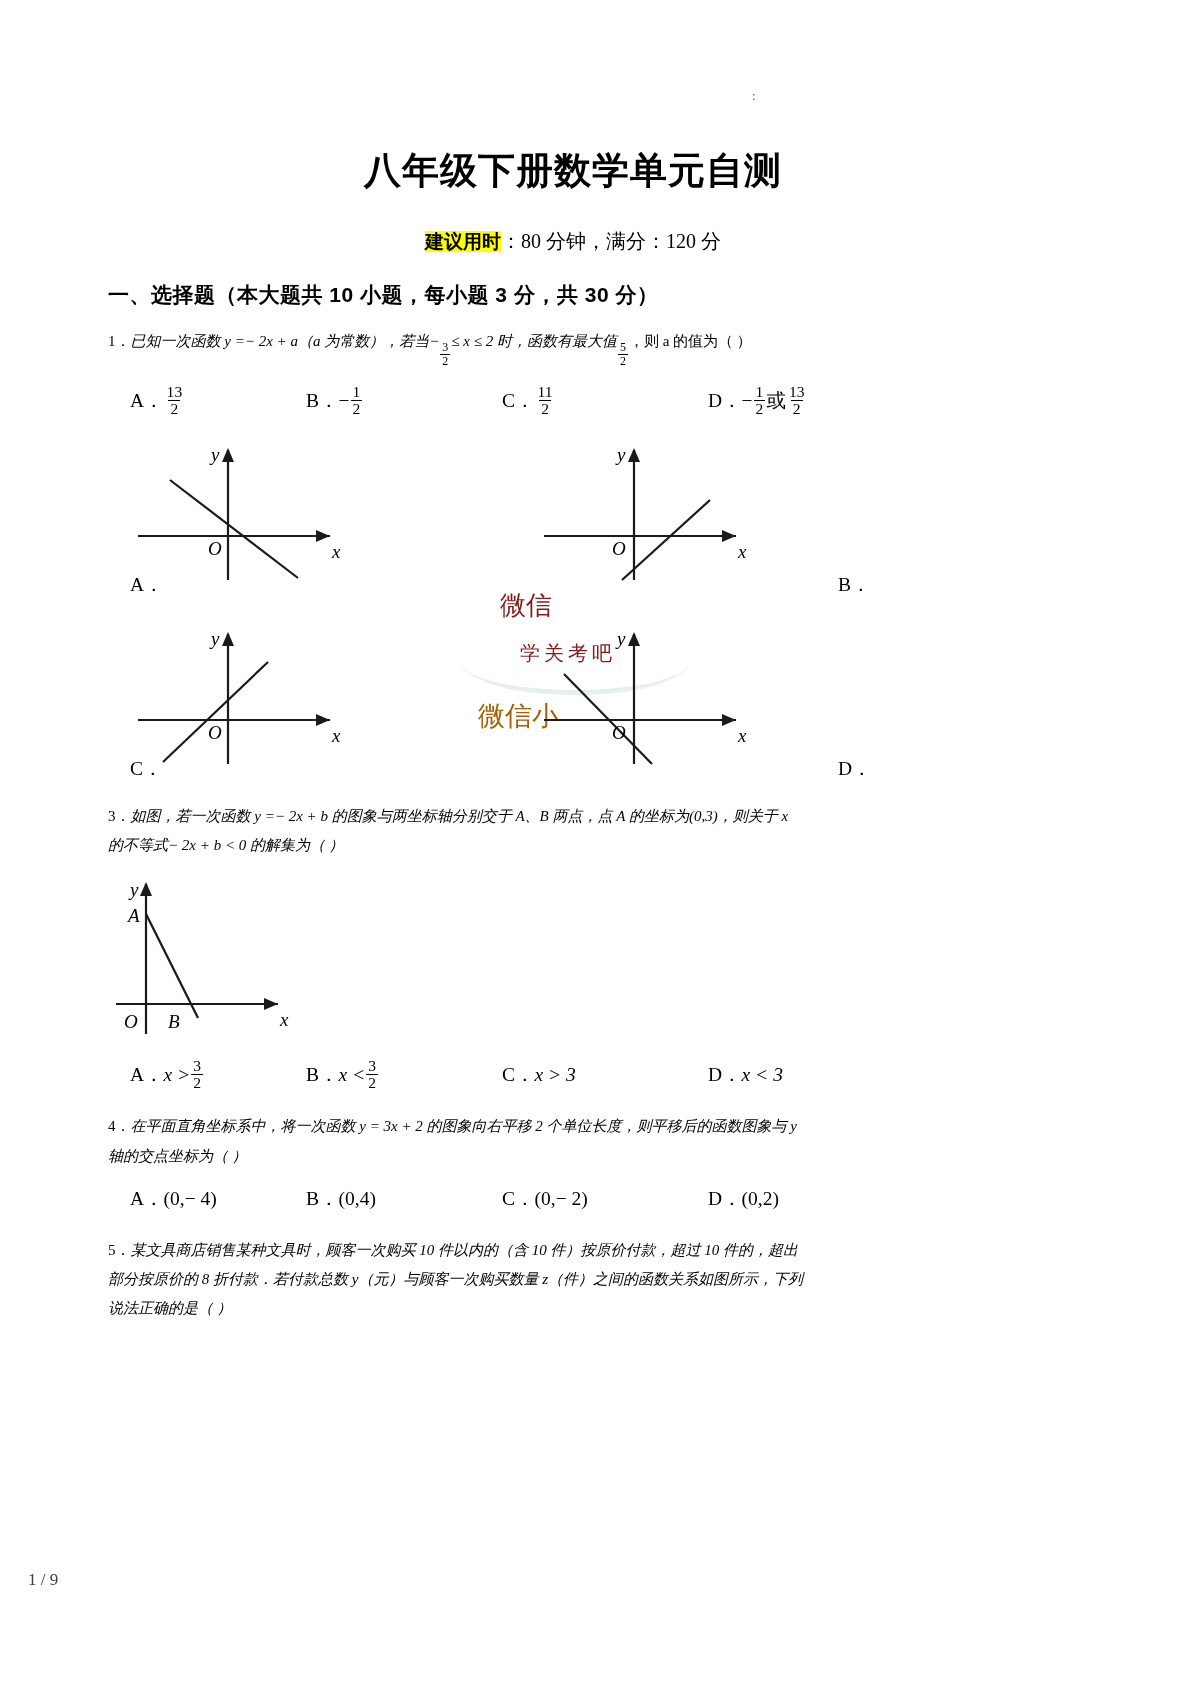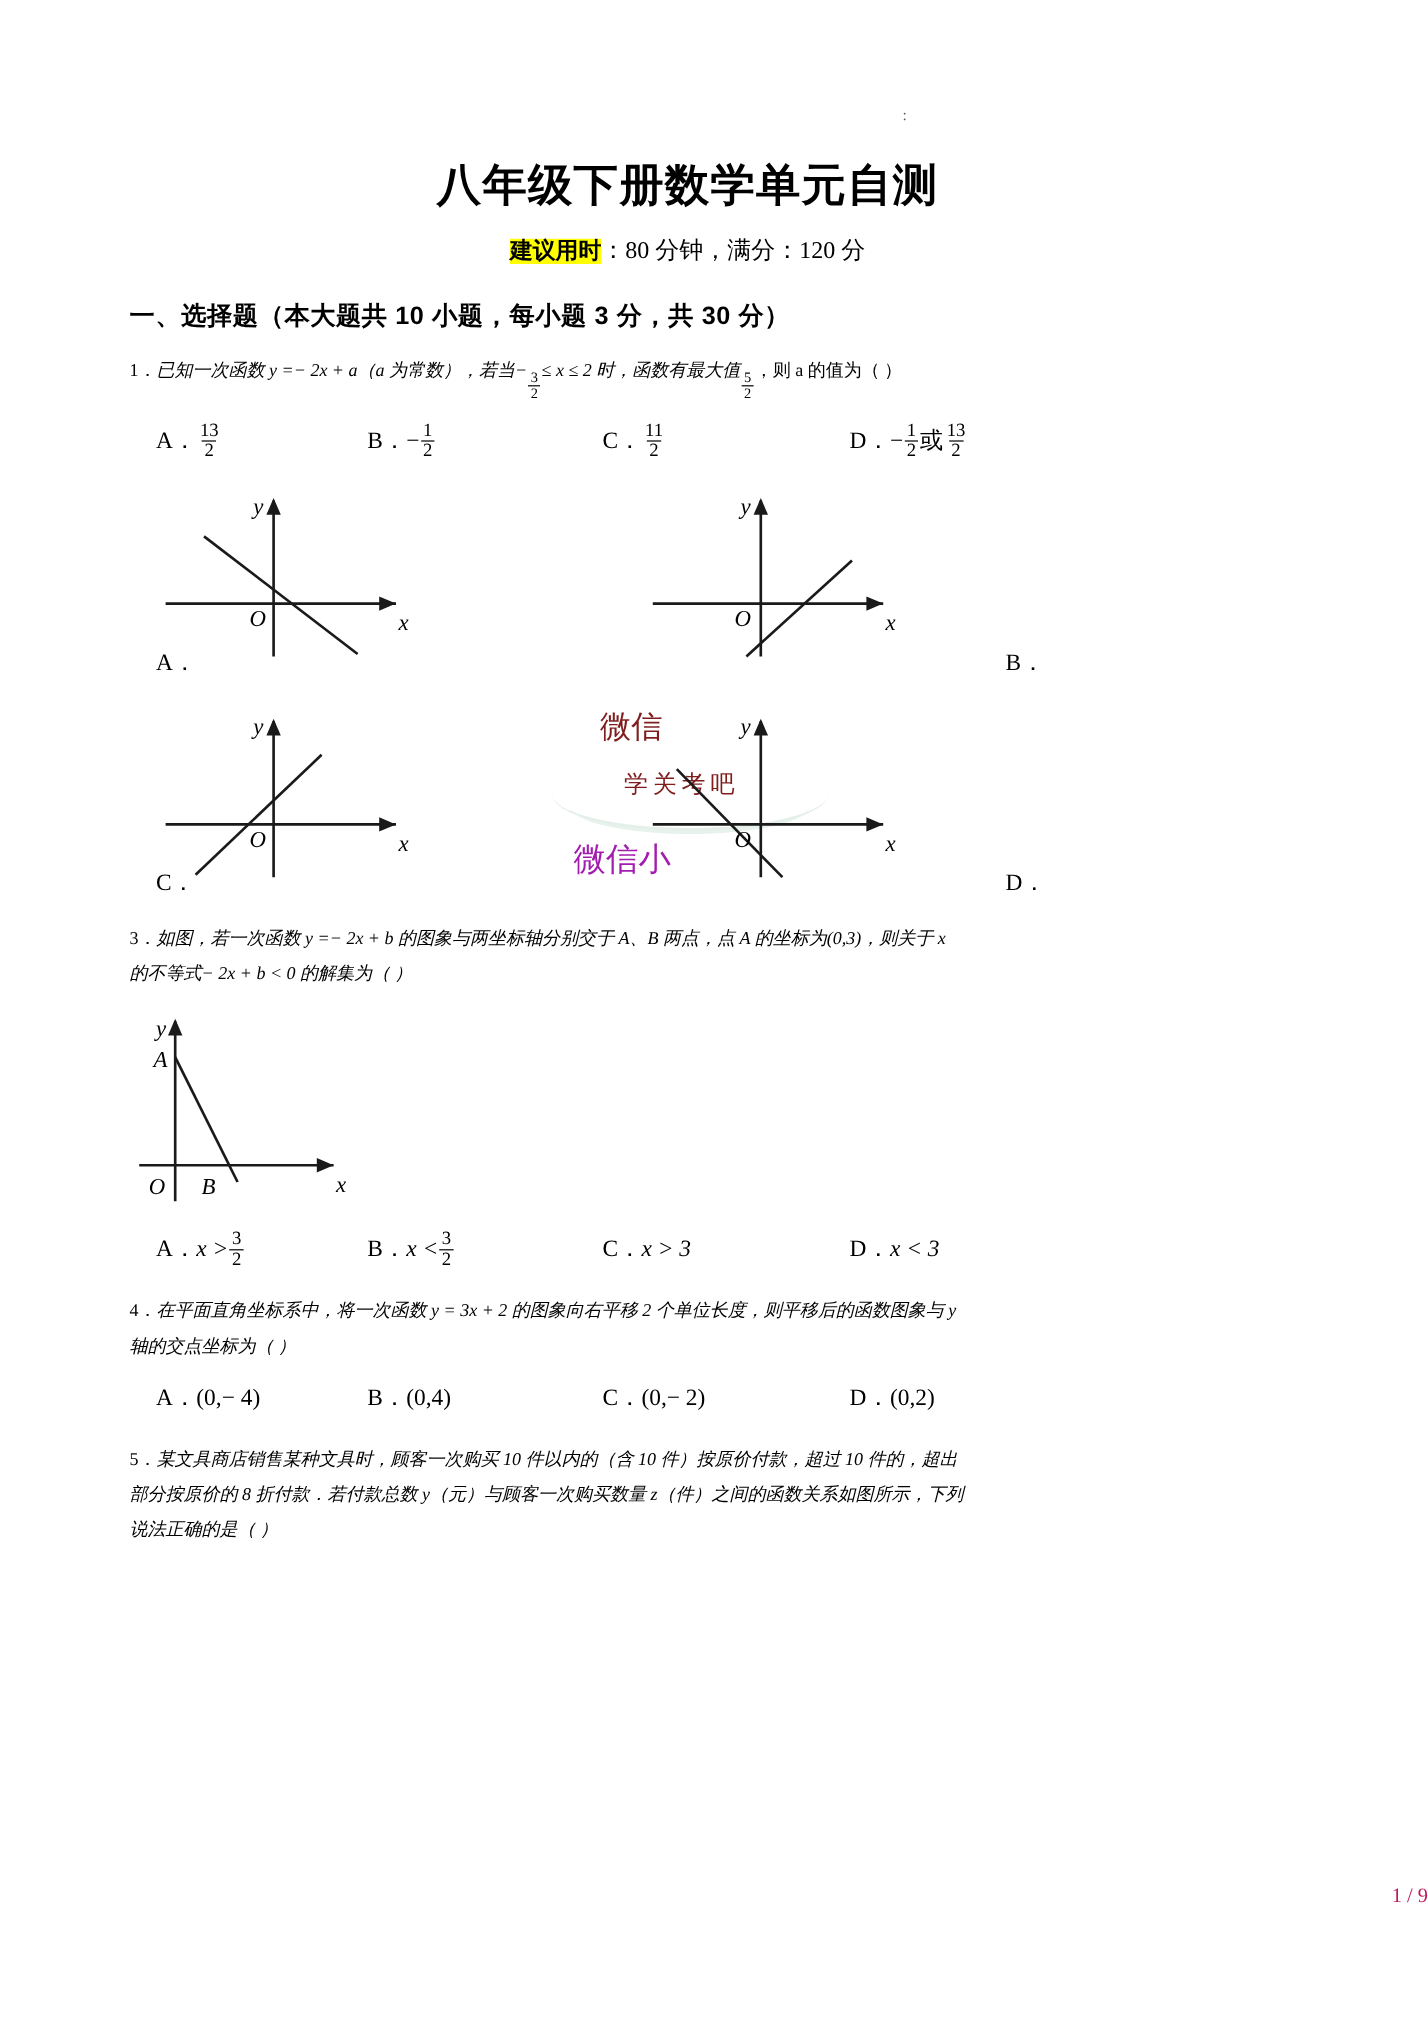--- a/index.html
+++ b/index.html
@@ -32,21 +32,21 @@
     font-size: 13px;
     color: #555;
   }
   
   .doc-title {
     text-align: center;
     font-family: "Liberation Sans", "DejaVu Sans", sans-serif;
     font-weight: bold;
     font-size: 37px;
     letter-spacing: 1px;
-    margin: 0;
+    margin: 16px;
     padding-top: 132px;
     line-height: 1.25;
   }
   .doc-subtitle {
     text-align: center;
     font-family: "Liberation Sans", "DejaVu Sans", sans-serif;
     font-weight: bold;
     font-size: 26px;
     margin: 0;
     padding-top: 16px;
@@ -136,21 +136,21 @@
   
   .wm {
     position: absolute;
     color: #7f1d1d;
     font-family: "Liberation Sans", "DejaVu Sans", sans-serif;
     pointer-events: none;
     user-select: none;
   }
   .wm-a { left: 500px; top: 588px; font-size: 26px; }
   .wm-b { left: 520px; top: 640px; font-size: 20px; letter-spacing: 4px; }
-  .wm-c { left: 478px; top: 698px; font-size: 27px; color: #a21caf; text-align: right; }
+  .wm-c { left: 478px; top: 698px; font-size: 27px; color: #a16207; text-align: right; }
   .wm-swoosh {
     position: absolute;
     left: 460px;
     top: 630px;
     width: 230px;
     height: 60px;
     border-bottom: 3px solid #e4efe9;
     border-radius: 0 0 50% 50%;
     pointer-events: none;
   }
@@ -163,23 +163,23 @@
     border-bottom: 3px solid #e8f2ec;
     border-radius: 0 0 50% 50%;
     pointer-events: none;
   }
   
   .footer {
     position: absolute;
     left: 0;
     right: 0;
     top: 1570px;
-    text-align: right;
+    text-align: left;
     font-size: 17px;
-    color: #be185d;
+    color: #404040;
     padding-left: 28px;
   }
 </style>
 </head>
 <body>
 
 <div class="page">
 
   <div class="tiny-colon">:</div>
 

